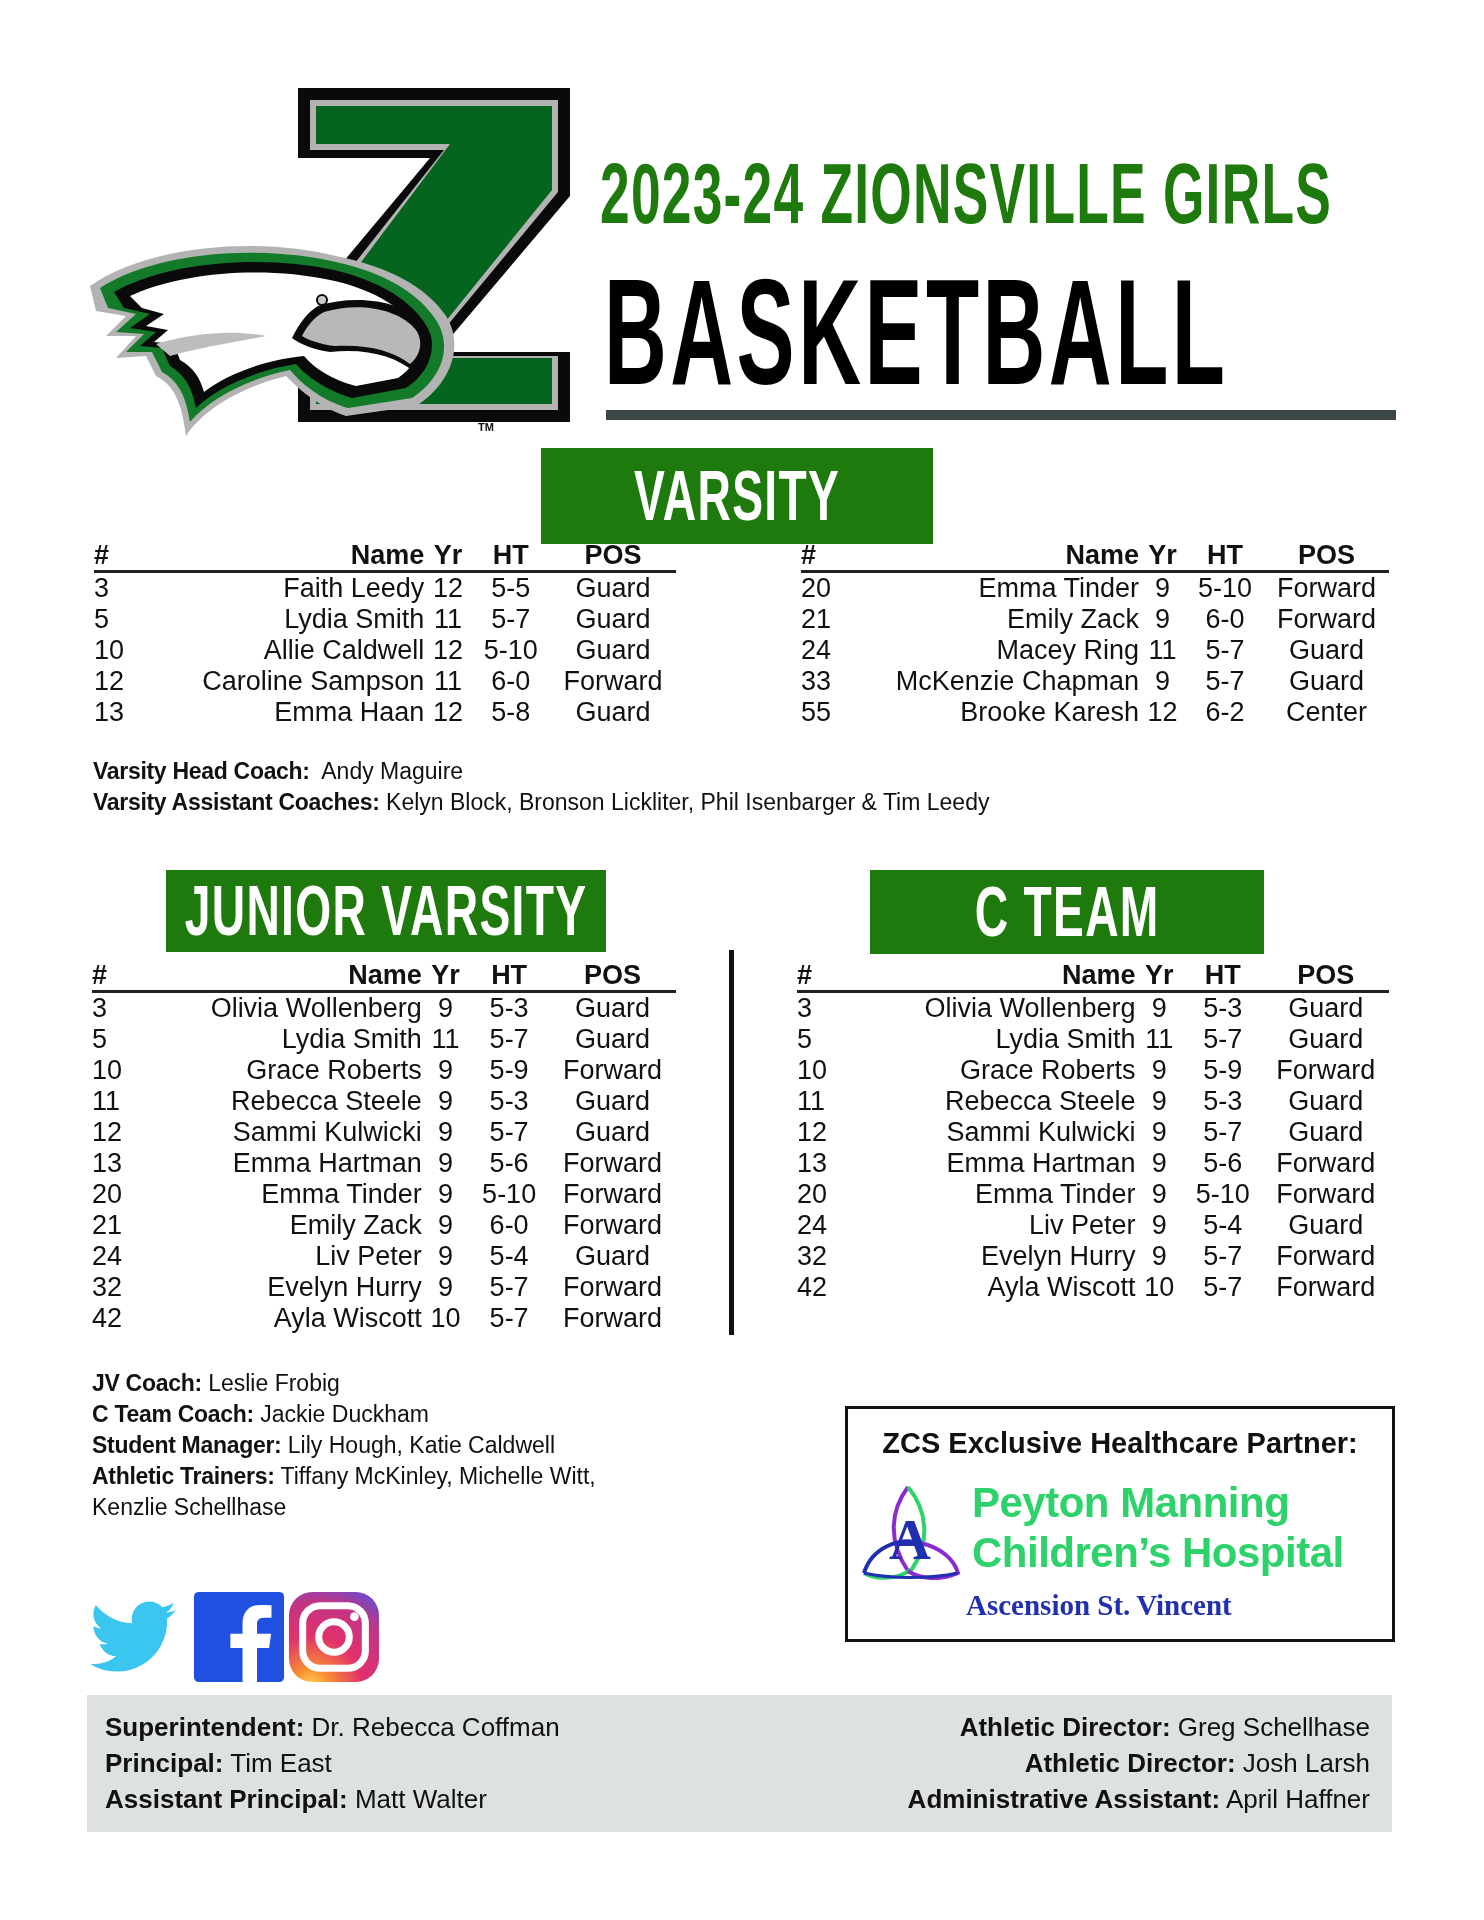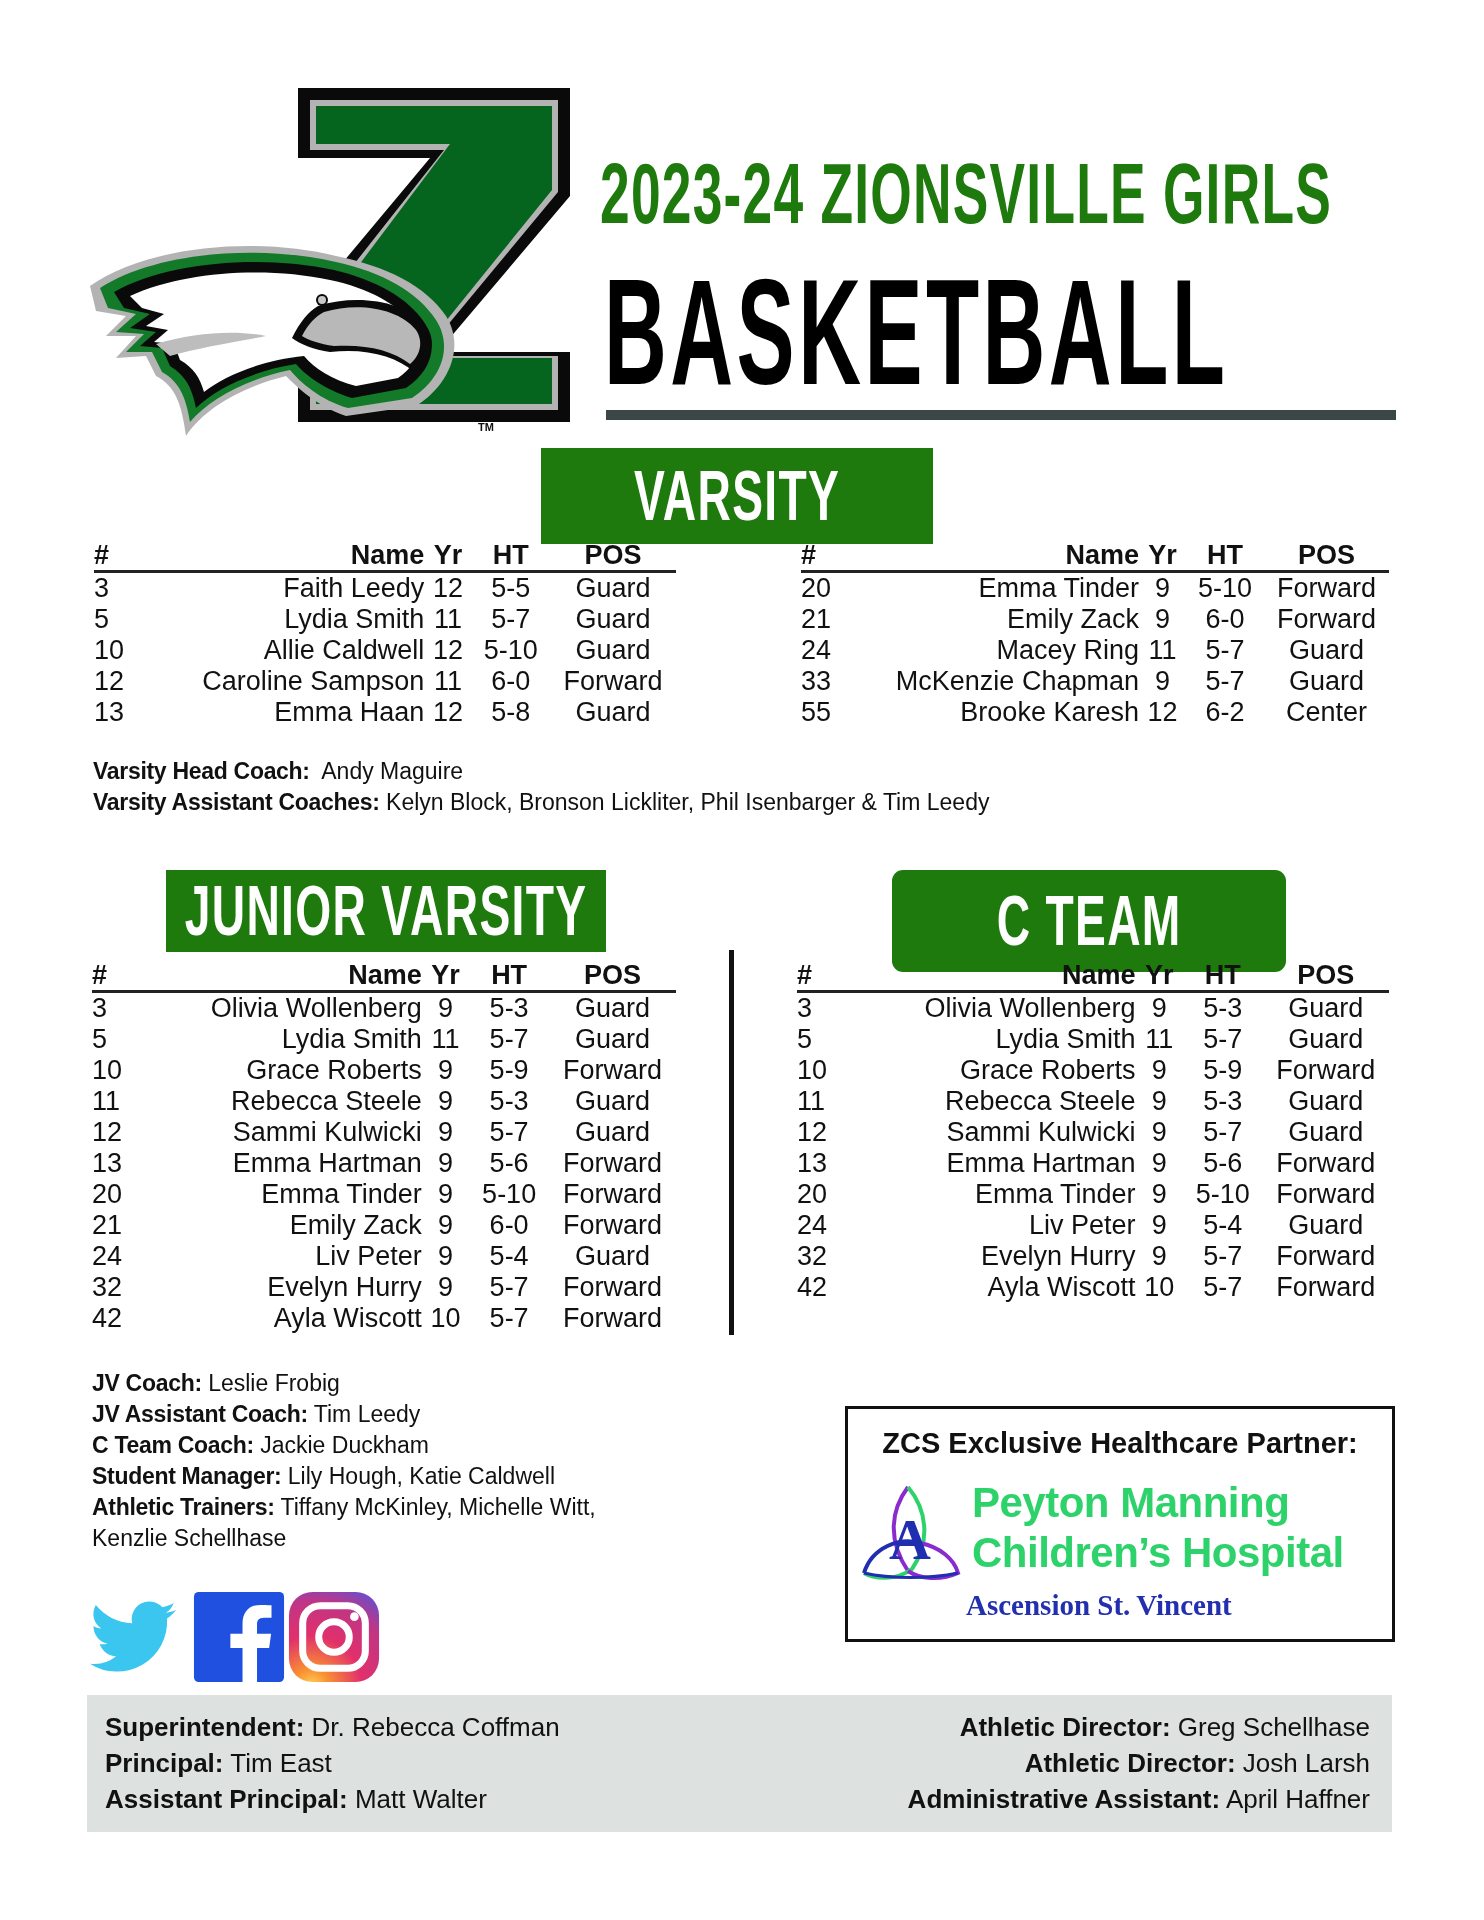--- a/index.html
+++ b/index.html
@@ -16,21 +16,21 @@
   .title-line2 span { display:inline-block; font-family:"Liberation Sans", sans-serif; font-weight:700; font-size:150px; line-height:140px; color:#000; transform-origin:left top; transform:scaleX(0.58); white-space:nowrap; letter-spacing:6px; }
   .title-bar { left:606px; top:410px; width:790px; height:10px; background:#3b4646; }
 
   
   .banner { background:#1e7a0c; color:#fff; display:flex; align-items:center; justify-content:center; overflow:hidden; }
   .banner span { display:inline-block; font-family:"Liberation Sans", sans-serif; font-weight:700; color:#fff; white-space:nowrap; transform:scaleX(0.66); }
   #banner-varsity { left:541px; top:448px; width:392px; height:96px; }
   #banner-varsity span { font-size:70px; letter-spacing:2px; }
   #banner-jv { left:166px; top:870px; width:440px; height:82px; }
   #banner-jv span { font-size:70px; letter-spacing:2px; }
-  #banner-cteam { left:892px; top:870px; width:394px; height:102px;border-radius:11px; }
+  #banner-cteam { left:870px; top:870px; width:394px; height:84px; }
   #banner-cteam span { font-size:70px; letter-spacing:2px; }
 
   
   .roster { position:absolute; font-size:27px; line-height:31px; color:#111; }
   .roster .hdr { display:flex; font-weight:700; border-bottom:3px solid #222; height:32px; align-items:flex-end; line-height:30px; }
   .roster .row { display:flex; height:31px; align-items:center; }
   .roster .c-num { width:66px; text-align:left; }
   .roster .c-name { width:258px; text-align:right; white-space:nowrap; }
   .roster .c-yr { width:48px; text-align:center; }
   .roster .c-ht { width:80px; text-align:center; }
@@ -384,21 +384,20 @@
         <div class="cell c-name">Ayla Wiscott</div>
         <div class="cell c-yr">10</div>
         <div class="cell c-ht">5-7</div>
         <div class="cell c-pos">Forward</div>
       </div>
     </div>
 </div>
 
 <div id="other-staff" class="staff">
   <div><span class="lbl">JV Coach:</span><span style="white-space:pre"> Leslie Frobig</span></div>
-  <div><span class="lbl">JV Assistant Coach:</span><span style="white-space:pre"> Tim Leedy</span></div>
   <div><span class="lbl">C Team Coach:</span><span style="white-space:pre"> Jackie Duckham</span></div>
   <div><span class="lbl">Student Manager:</span><span style="white-space:pre"> Lily Hough, Katie Caldwell</span></div>
   <div><span class="lbl">Athletic Trainers:</span><span style="white-space:pre"> Tiffany McKinley, Michelle Witt,</span></div>
   <div><span class="lbl"></span><span style="white-space:pre">Kenzlie Schellhase</span></div>
 </div>
 
 <div id="partner-box" class="abs">
   <div id="partner-heading">ZCS Exclusive Healthcare Partner:</div>
   <svg id="partner-logo" viewBox="0 0 104 104" xmlns="http://www.w3.org/2000/svg">
     <path d="M48 6 C30 30 28 60 48 90" fill="none" stroke="#8a2bd0" stroke-width="4"></path>

